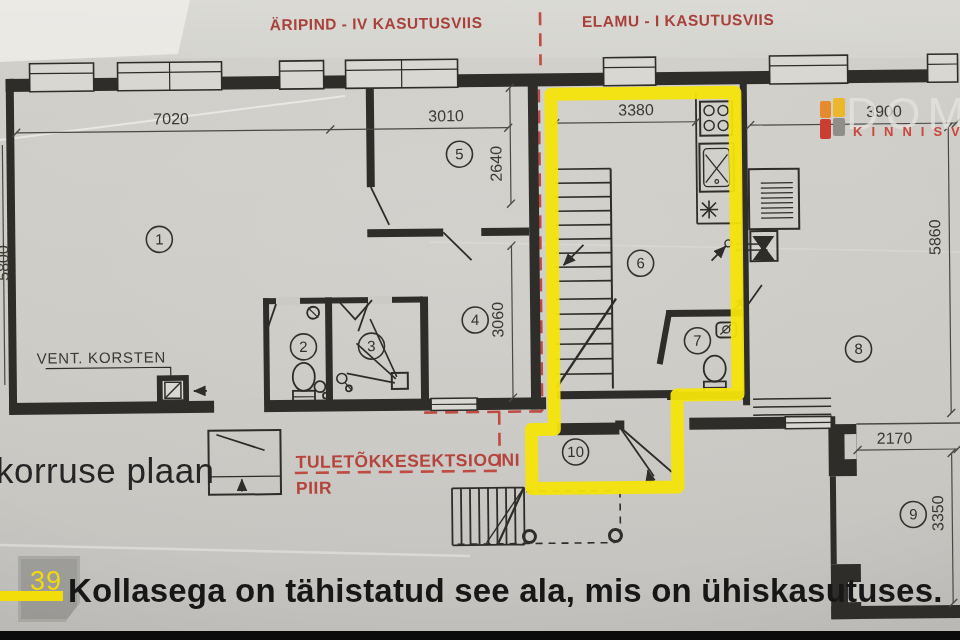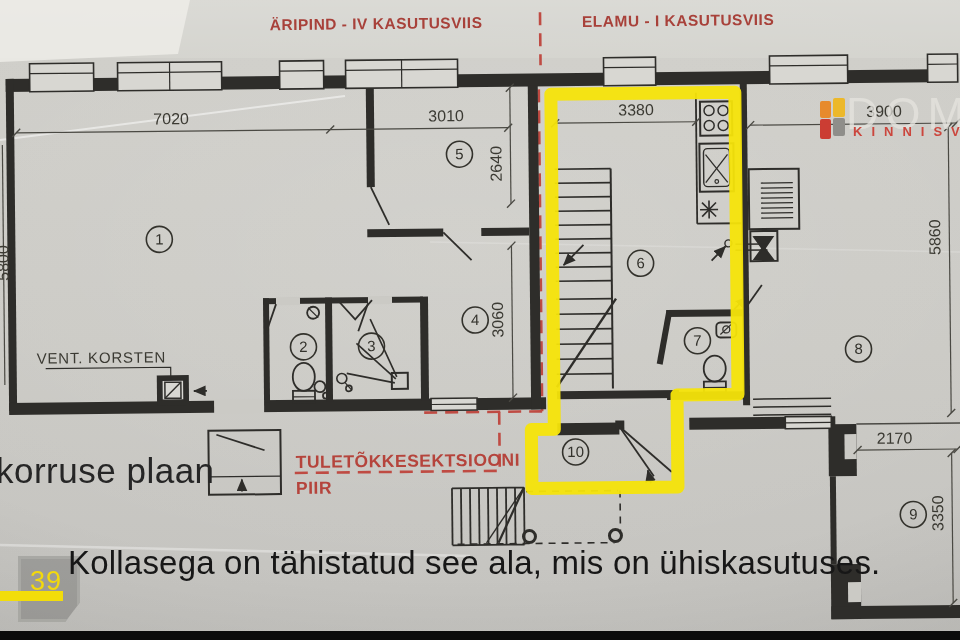--- a/index.html
+++ b/index.html
@@ -11,21 +11,21 @@
     font-family:"Liberation Sans","DejaVu Sans",sans-serif;
   }
   svg text{font-family:"Liberation Sans","DejaVu Sans",sans-serif;}
   .dim{fill:#3b3a33;font-size:16px;}
   .roomnum{fill:#33322c;font-size:15px;}
   .redlbl{fill:#a8413a;font-size:15.5px;font-weight:bold;letter-spacing:.5px;}
   .firelbl{fill:#b5443c;font-size:17.5px;font-weight:bold;letter-spacing:.5px;}
   .ventlbl{fill:#3b3a33;font-size:15px;letter-spacing:.8px;}
   .overlay{position:absolute;color:#1c1c1c;}
   .floor-label{left:-4px;top:451px;font-size:35px;font-weight:300;color:#262626;letter-spacing:.5px;}
-  .caption{left:68px;top:544px;font-size:33px;font-weight:400;color:#171717;letter-spacing:.2px;white-space:nowrap;}
+  .caption{left:68px;top:572px;font-size:33px;font-weight:700;color:#171717;letter-spacing:.2px;white-space:nowrap;}
   .badge{
     position:absolute;left:18px;top:556px;width:62px;height:66px;
     background:rgba(105,105,103,.42);
     border:3px solid rgba(170,170,166,.85);
     clip-path:polygon(0 0,100% 0,100% 70%,76% 100%,0 100%);
     box-sizing:border-box;
   }
   .badge-num{position:absolute;left:30px;top:566px;font-size:27px;color:#f3d90d;letter-spacing:1px;}
   .yellow-line{position:absolute;left:0;top:591px;width:63px;height:10px;background:#f2dd0a;}
   .bottom-bar{position:absolute;left:0;top:631px;width:960px;height:9px;background:#0b0b0b;}

